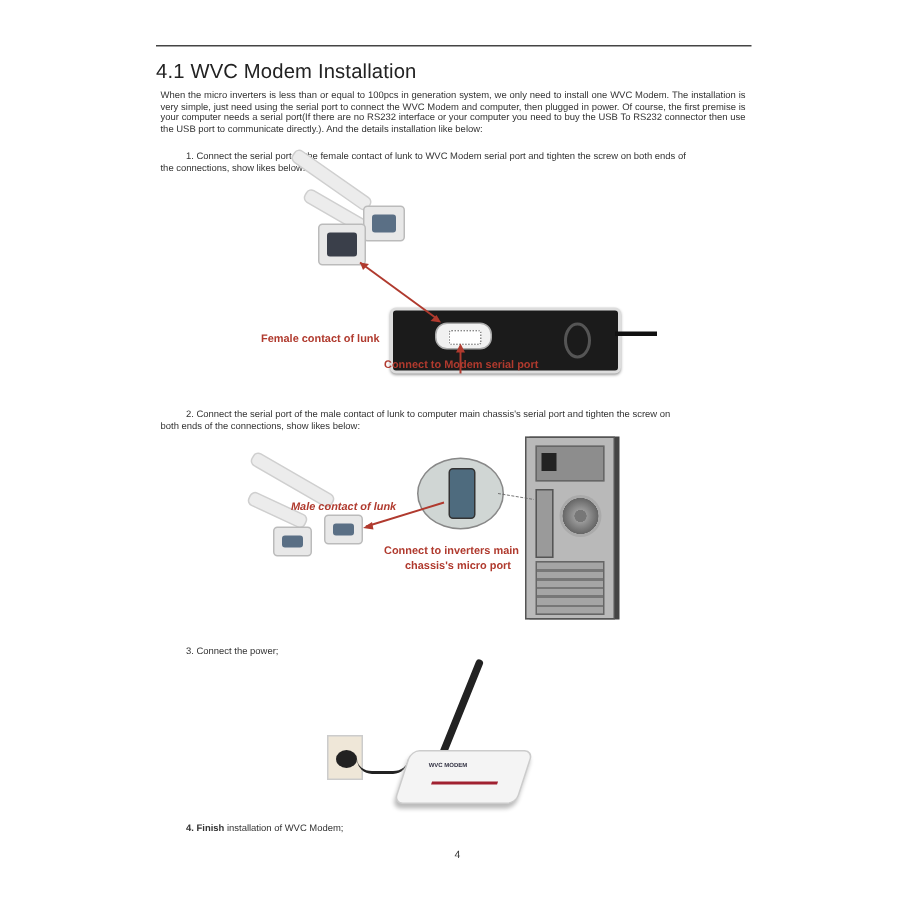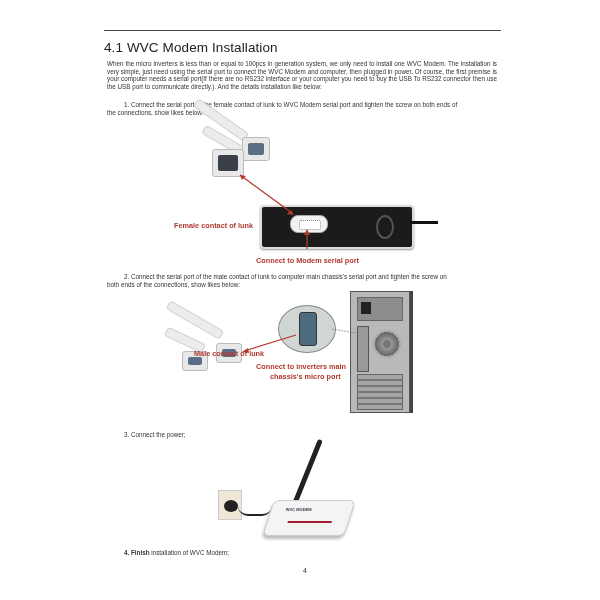--- a/index.html
+++ b/index.html
@@ -91,21 +91,21 @@
         <div class="shell"></div>
       </div>
     <div class="label-red" style="left:14px;top:70px;margin-top:36px;">Female contact of lunk</div>
     <div class="modem-side">
       <div class="port">
           <i></i>
         </div>
       <div class="jack"></div>
     </div>
     <div class="power-cable" style="left:250px;top:106px;width:28px;"></div>
-    <div class="label-red" style="left:96px;top:141px;">Connect to Modem serial port</div>
+    <div class="label-red" style="left:96px;top:123px;">Connect to Modem serial port</div>
     <svg class="arrows" width="280" height="155">
       <line x1="80" y1="60" x2="132" y2="98" stroke="#b03a2e" stroke-width="1.3"></line>
       <polygon points="80,60 86,61 82,65" fill="#b03a2e"></polygon>
       <polygon points="134,100 127,99 131,95" fill="#b03a2e"></polygon>
       <line x1="147" y1="134" x2="147" y2="118" stroke="#b03a2e" stroke-width="1.3"></line>
       <polygon points="147,114 144,120 150,120" fill="#b03a2e"></polygon>
     </svg>
   </div>
 
   <div class="step step2">
@@ -115,21 +115,21 @@
 
   <div class="fig2">
     <div class="cable" style="left:4px;top:30px;width:60px;height:8px;transform:rotate(30deg);"></div>
     <div class="cable" style="left:4px;top:50px;width:40px;height:8px;transform:rotate(25deg);"></div>
     <div class="db9" style="left:56px;top:58px;width:24px;height:18px;">
         <div class="shell"></div>
       </div>
     <div class="db9" style="left:22px;top:66px;width:24px;height:18px;">
         <div class="shell"></div>
       </div>
-    <div class="label-red" style="left:34px;top:64px;">Male contact of lunk</div>
+    <div class="label-red" style="left:34px;top:48px;font-style:italic;">Male contact of lunk</div>
     <div class="magnifier">
         <div class="port"></div>
       </div>
     <div class="label-red" style="left:96px;top:77px;">Connect to inverters main</div>
     <div class="label-red" style="left:110px;top:87px;">chassis's micro port</div>
     <div class="tower">
       <div class="psu">
           <i></i>
         </div>
       <div class="io"></div>

